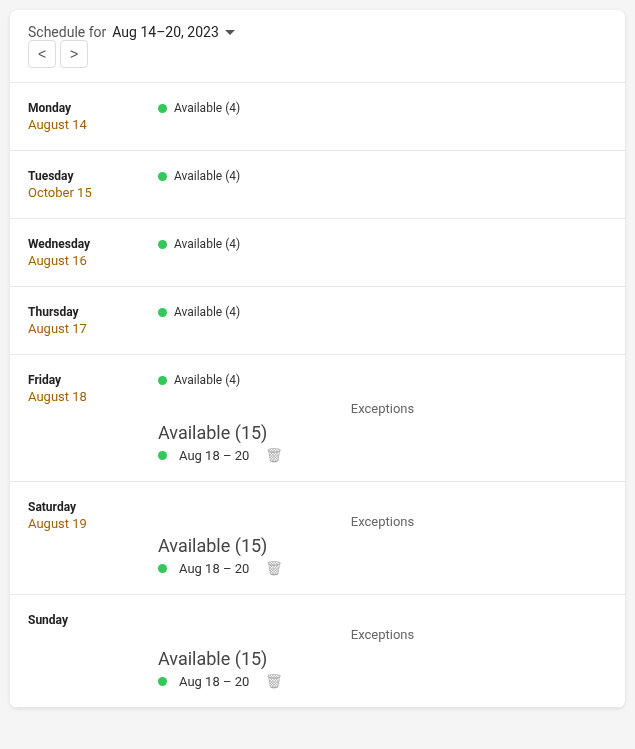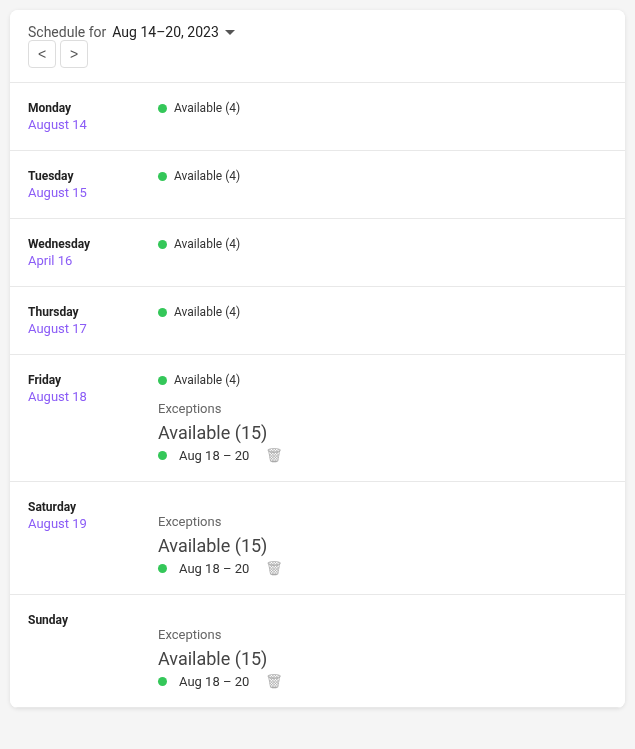--- a/index.html
+++ b/index.html
@@ -92,21 +92,21 @@
     }
 
     .day-name {
       font-weight: 700;
       font-size: 12px;
       color: #222;
     }
 
     .day-date {
       font-size: 13px;
-      color: #8b5cf6;
+      color: #a16207;
       margin-top: 2px;
     }
 
     .day-content {
       flex: 1;
     }
 
     .availability {
       display: flex;
       align-items: center;
@@ -124,20 +124,21 @@
 
     .dot-green {
       background: #34c759;
     }
 
     .exceptions-label {
       font-size: 13px;
       color: #666;
       margin-top: 14px;
       margin-bottom: 6px;
+      text-align: center;
     }
 
     .exception-count {
       font-size: 18px;
       color: #444;
       margin-bottom: 4px;
     }
 
     .exception-row {
       display: flex;
@@ -185,35 +186,35 @@
       <div class="availability">
         <span class="dot dot-green"></span>
         <span>Available (4)</span>
       </div>
 
     </div>
   </div>
       <div class="day-row">
     <div class="day-info">
       <div class="day-name">Tuesday</div>
-      <div class="day-date">August 15</div>
+      <div class="day-date">October 15</div>
     </div>
     <div class="day-content">
 
       <div class="availability">
         <span class="dot dot-green"></span>
         <span>Available (4)</span>
       </div>
 
     </div>
   </div>
       <div class="day-row">
     <div class="day-info">
       <div class="day-name">Wednesday</div>
-      <div class="day-date">April 16</div>
+      <div class="day-date">August 16</div>
     </div>
     <div class="day-content">
 
       <div class="availability">
         <span class="dot dot-green"></span>
         <span>Available (4)</span>
       </div>
 
     </div>
   </div>

